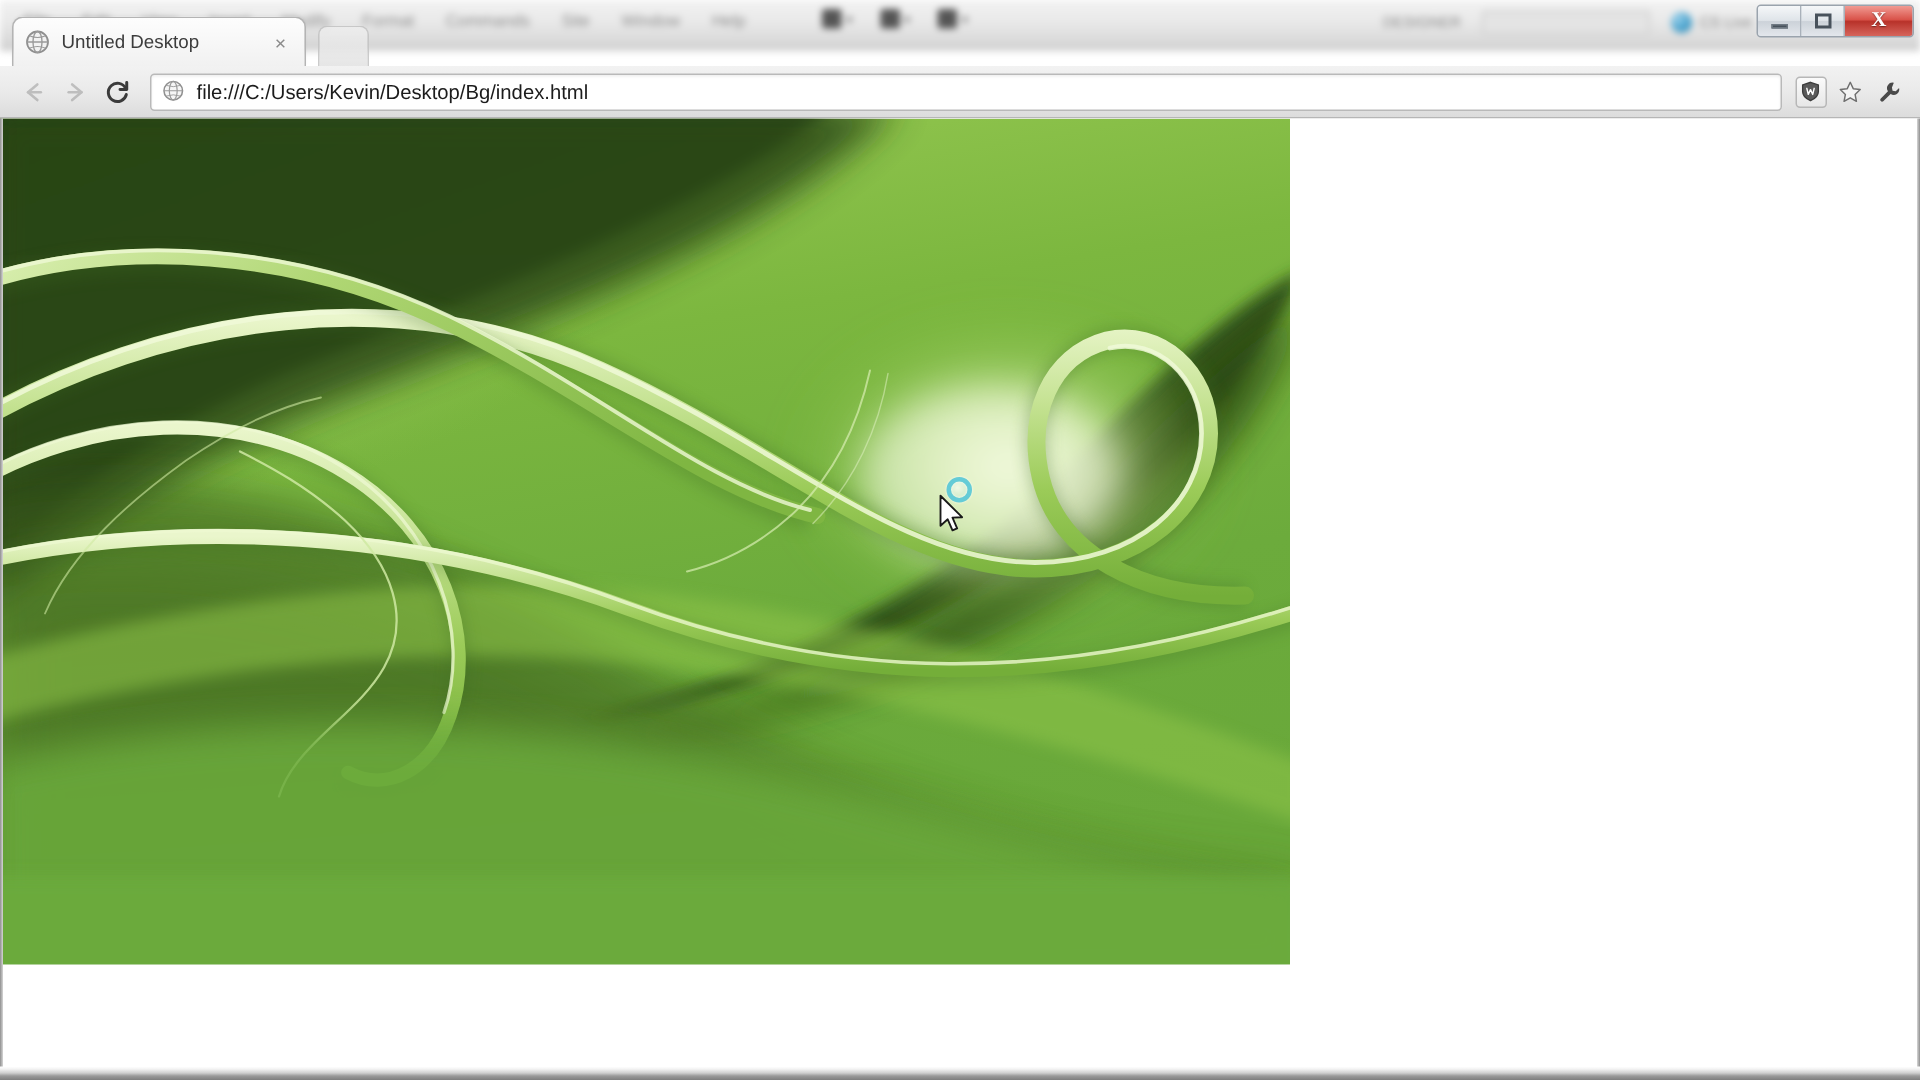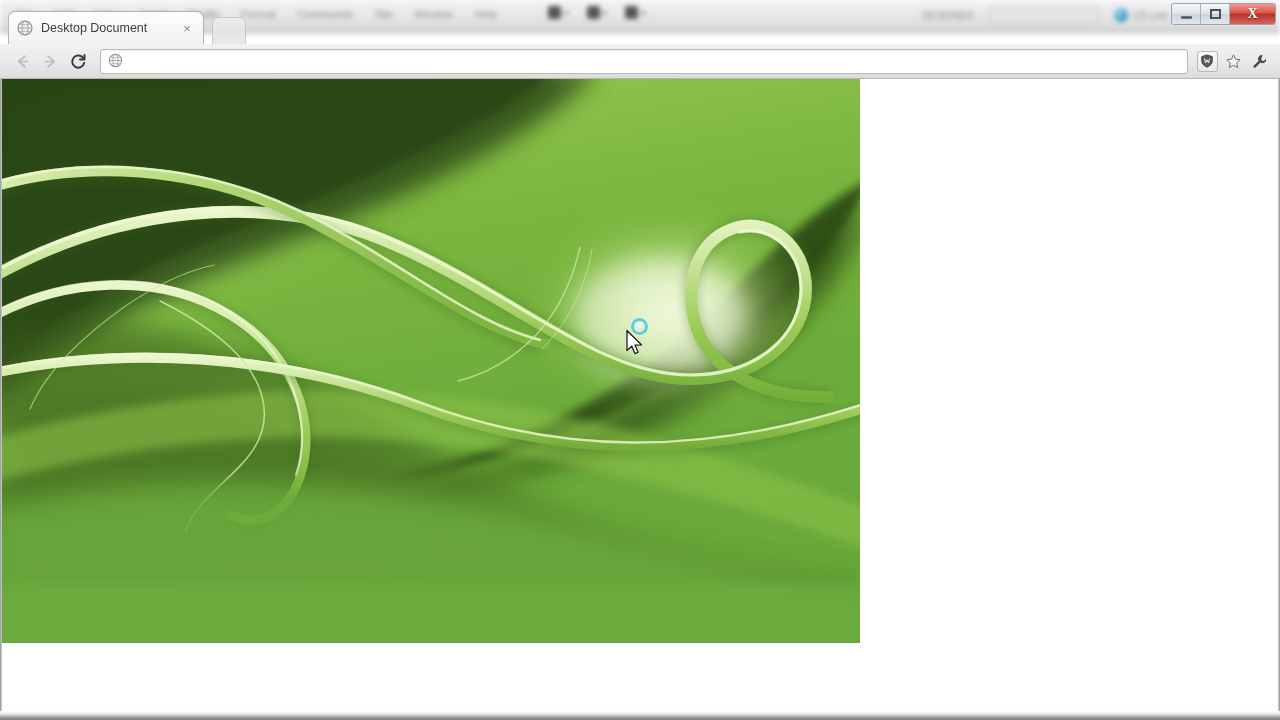--- a/index.html
+++ b/index.html
@@ -351,21 +351,21 @@
       <div class="tab">
         <span class="tab-favicon">
           <svg viewBox="0 0 16 16" width="16" height="16">
             <circle cx="8" cy="8" r="7" fill="#f2f2f2" stroke="#8f8f8f" stroke-width="1.2"></circle>
             <ellipse cx="8" cy="8" rx="3" ry="7" fill="none" stroke="#9a9a9a" stroke-width=".9"></ellipse>
             <line x1="1" y1="8" x2="15" y2="8" stroke="#9a9a9a" stroke-width=".9"></line>
             <path d="M3 4 Q8 6 13 4" fill="none" stroke="#9a9a9a" stroke-width=".7"></path>
             <path d="M3 12 Q8 10 13 12" fill="none" stroke="#9a9a9a" stroke-width=".7"></path>
           </svg>
         </span>
-        <span class="tab-title">Desktop Document</span>
+        <span class="tab-title">Untitled Desktop</span>
         <span class="tab-close">×</span>
       </div>
       <div class="newtab"></div>
     </div>
 
     <div class="toolbar">
 
       <div class="navbtn disabled">
         <svg viewBox="0 0 20 20" width="19" height="19">
           <path d="M12.5 4.5 L6 10 L12.5 15.5" fill="none" stroke="#6d6d6d" stroke-width="1.8" stroke-linecap="round" stroke-linejoin="round"></path>
@@ -390,20 +390,21 @@
       <div class="omnibox">
         <span class="omni-icon">
           <svg viewBox="0 0 16 16" width="15" height="15">
             <circle cx="8" cy="8" r="6.6" fill="#f6f6f6" stroke="#8f8f8f" stroke-width="1.1"></circle>
             <ellipse cx="8" cy="8" rx="2.8" ry="6.6" fill="none" stroke="#9a9a9a" stroke-width=".85"></ellipse>
             <line x1="1.4" y1="8" x2="14.6" y2="8" stroke="#9a9a9a" stroke-width=".85"></line>
             <path d="M3 4.2 Q8 6 13 4.2" fill="none" stroke="#9a9a9a" stroke-width=".65"></path>
             <path d="M3 11.8 Q8 10 13 11.8" fill="none" stroke="#9a9a9a" stroke-width=".65"></path>
           </svg>
         </span>
+        <span class="omni-url" title="file:///C:/Users/Kevin/Desktop/Bg/index.html">file:///C:/Users/Kevin/Desktop/Bg/index.html</span>
       </div>
 
       <div class="tb-icon">
         <span class="ext-badge">
           <svg viewBox="0 0 16 16" width="14" height="14">
             <path d="M8 1 L14 3 V8 C14 11.4 11.3 13.6 8 15 C4.7 13.6 2 11.4 2 8 V3 Z" fill="#5a5a5a" stroke="#3c3c3c" stroke-width="1"></path>
             <path d="M5.2 5.6 L6.3 10.2 L8 6.6 L9.7 10.2 L10.8 5.6" fill="none" stroke="#ffffff" stroke-width="1.1" stroke-linejoin="round" stroke-linecap="round"></path>
           </svg>
         </span>
       </div>

